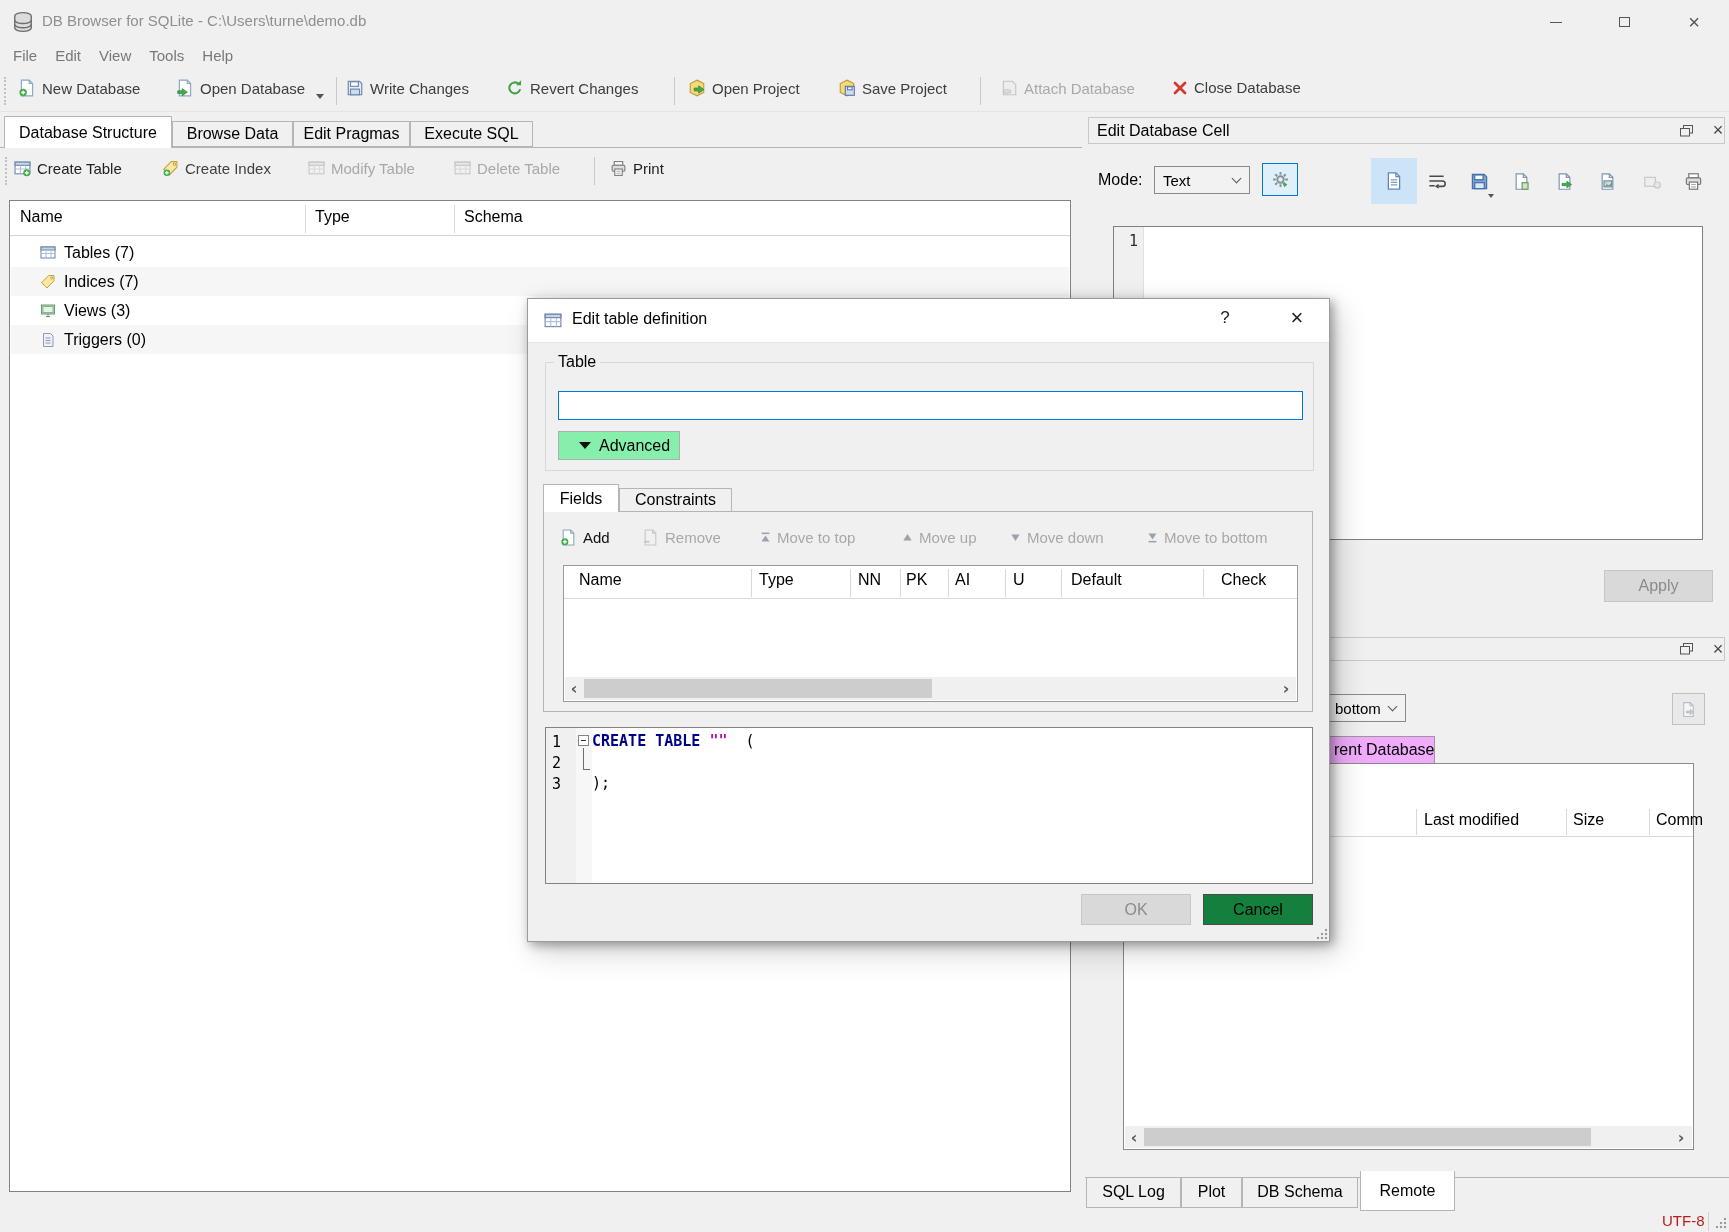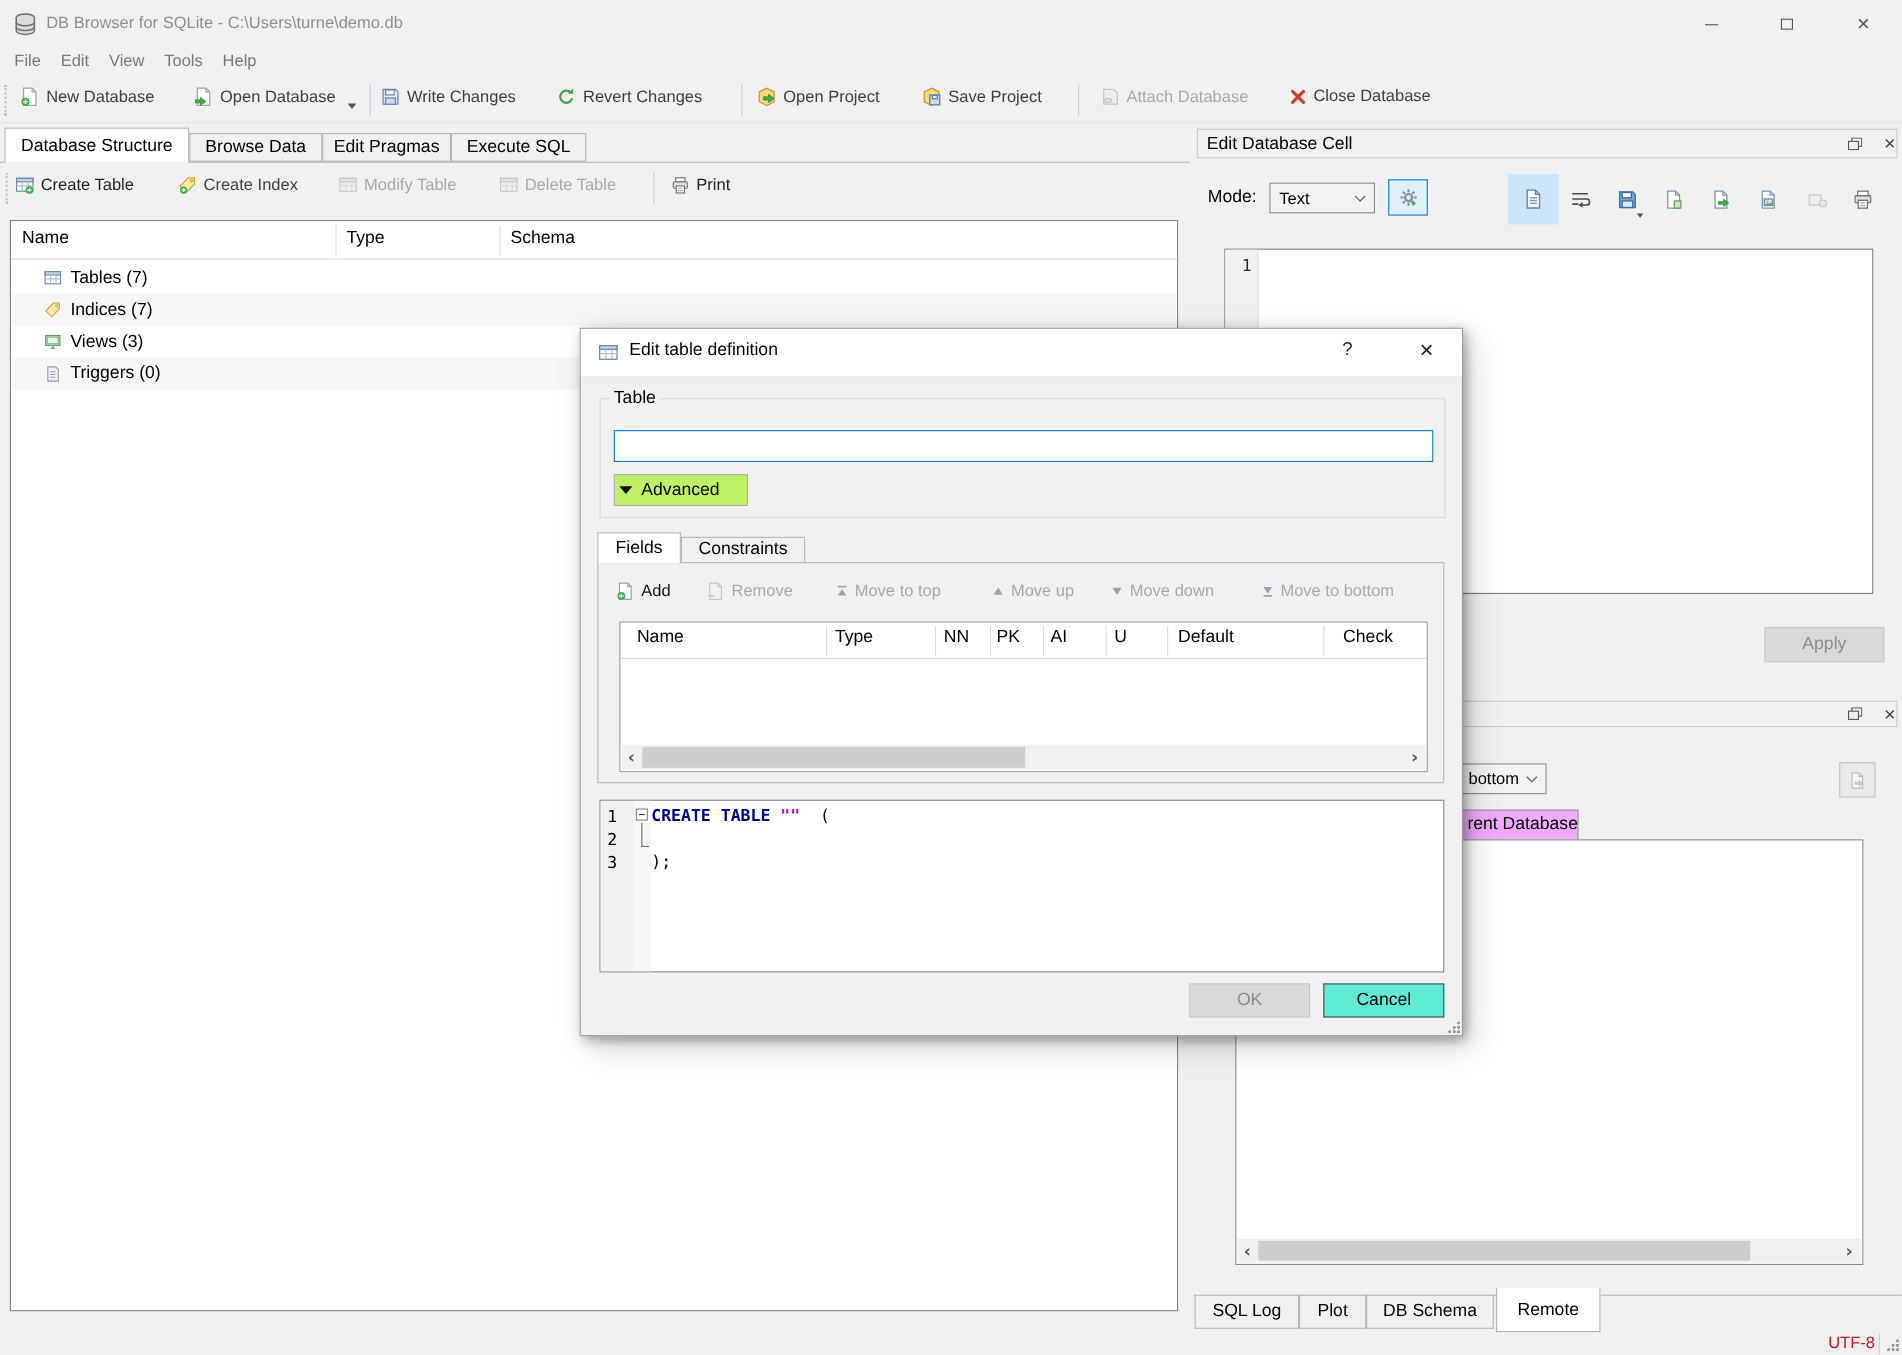--- a/index.html
+++ b/index.html
@@ -16,21 +16,21 @@
 .tb-item{display:flex;align-items:center;gap:6px;font-size:15px;color:#3d3d3d;white-space:nowrap}
 .tb-item.disabled{color:#a8a8a8}
 .vsep{width:0;border-left:1px solid #c9c9c9;height:28px}
 .handle{width:5px;height:28px;border-left:2px dotted #c2c2c2}
 .caret-down{width:0;height:0;border-left:4px solid transparent;border-right:4px solid transparent;border-top:5px solid #555}
 
 .tab{position:absolute;border:1px solid #b5b5b5;background:#f0f0f0;display:flex;align-items:center;justify-content:center;font-size:16px;white-space:nowrap}
 .tab.active{background:#fff;border-bottom:none;z-index:3}
 .tabline{position:absolute;height:0;border-top:1px solid #b5b5b5;z-index:1}
 
-.btn{position:absolute;display:flex;align-items:center;justify-content:center;background:#5eead4;border:1px solid #8f8f8f;font-size:16px}
+.btn{position:absolute;display:flex;align-items:center;justify-content:center;background:#15803d;border:1px solid #8f8f8f;font-size:16px}
 .btn.disabled{background:#d9d9d9;border-color:#c6c6c6;color:#8b8b8b}
 .btn.default{border:1px solid #4a4a4a}
 .combo{position:absolute;background:#f2f2f2;border:1px solid #8a8a8a;display:flex;align-items:center;font-size:15px}
 .chev{width:7px;height:7px;border-right:1.6px solid #555;border-bottom:1.6px solid #555;transform:rotate(45deg);margin-top:-3px}
 
 .dockhdr{position:absolute;background:#f0f0f0;border:1px solid #c8c8c8;display:flex;align-items:center;font-size:16px}
 .dock-ico{width:30px;height:20px;display:flex;align-items:center;justify-content:center;color:#444}
 
 .frame{position:absolute;background:#fff;border:1px solid #828282}
 .colsep{position:absolute;width:0;border-left:1px solid #d9d9d9}
@@ -361,20 +361,28 @@
   <svg width="17" height="17" viewBox="0 0 16 16" opacity=".55">
       <path d="M3.5 1.5h6l3 3v10h-9z" fill="#fff" stroke="#8a9ab0"></path>
       <path d="M9.5 1.5v3h3" fill="none" stroke="#8a9ab0"></path>
       <path d="M6 9.5h3.5V7.8l3.5 2.6-3.5 2.6v-1.7H6z" fill="#9fb8a0" stroke="#7c967d" stroke-width=".5"></path>
     </svg>
 </div>
 <div class="abs" style="left:1295px;top:736px;width:140px;height:28px;background:#f0abfc;border:1px solid #9a9a9a;border-bottom:none">
   <span class="abs" style="left:38px;top:4px;font-size:16px;white-space:nowrap">rent Database</span>
 </div>
 <div class="frame" style="left:1123px;top:763px;width:571px;height:387px;border-color:#8a8a8a">
+  <div class="abs" style="left:0;top:42px;right:0;height:31px;border-bottom:1px solid #d9d9d9">
+    <span class="hdr" style="left:300px;top:5px">Last modified</span>
+    <span class="hdr" style="left:449px;top:5px">Size</span>
+    <span class="hdr" style="left:532px;top:5px">Comm</span>
+    <span class="colsep" style="left:292px;top:3px;height:26px"></span>
+    <span class="colsep" style="left:442px;top:3px;height:26px"></span>
+    <span class="colsep" style="left:525px;top:3px;height:26px"></span>
+  </div>
   <div class="sb" style="left:1px;top:362px;width:567px;height:22px">
     <span class="ar" style="left:0;width:18px">‹</span>
     <span class="thumb" style="left:19px;width:447px"></span>
     <span class="ar" style="right:2px;width:18px">›</span>
   </div>
 </div>
 
 <div class="tabline" style="left:1085px;top:1177px;width:644px"></div>
 <div class="tab" style="left:1086px;top:1177px;width:95px;height:31px;border-top:none">SQL Log</div>
 <div class="tab" style="left:1181px;top:1177px;width:61px;height:31px;border-top:none">Plot</div>
@@ -395,21 +403,21 @@
         </svg>
     </span>
     <span class="abs" style="left:44px;top:11px;font-size:16px">Edit table definition</span>
     <span class="abs" style="left:682px;top:9px;width:30px;text-align:center;font-size:17px;color:#222">?</span>
     <span class="abs" style="left:752px;top:6px;width:34px;text-align:center;font-size:22px;color:#222"><span>×</span></span>
   </div>
 
   <div class="grp" style="left:17px;top:63px;width:769px;height:109px">
     <span class="grp-label">Table</span>
     <input class="abs" style="left: 12px; top: 28px; width: 745px; height: 29px; border: 1px solid rgb(0, 120, 215); background: rgb(255, 255, 255); font-size: 16px; padding: 0px 6px; outline: none; font-family: &quot;Liberation Sans&quot;, sans-serif;" value="">
-    <div class="abs flex" style="left:12px;top:68px;width:122px;height:29px;background:#bef264;border:1px solid #adadad;gap:8px;padding-left:4px">
+    <div class="abs flex" style="left:12px;top:68px;width:122px;height:29px;background:#86efac;border:1px solid #adadad;gap:8px;padding-left:20px">
       <span class="caret-down" style="border-left-width:6px;border-right-width:6px;border-top-width:7px;border-top-color:#111"></span>
       <span style="font-size:16px">Advanced</span>
     </div>
   </div>
 
   <div class="tab active" style="left:15px;top:185px;width:76px;height:28px">Fields</div>
   <div class="tab" style="left:91px;top:189px;width:113px;height:24px">Constraints</div>
   <div class="abs" style="left:15px;top:212px;width:770px;height:201px;border:1px solid #b5b5b5;background:#f0f0f0;z-index:1">
     <span class="abs tb-item" style="left:16px;top:17px;color:#111">
       <svg width="17" height="17" viewBox="0 0 16 16">

